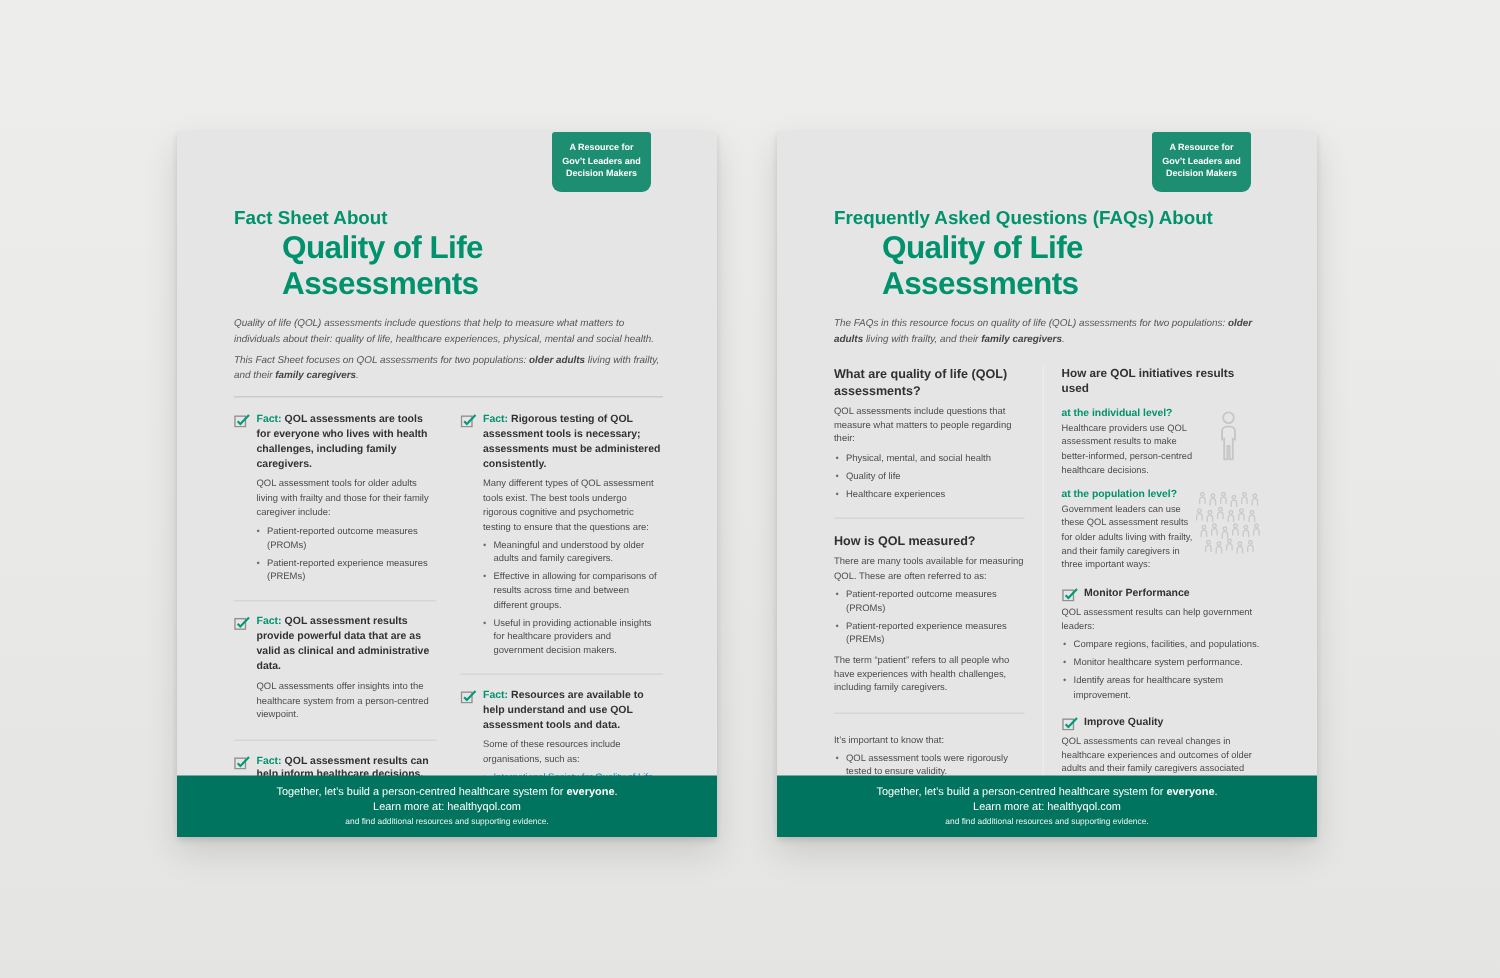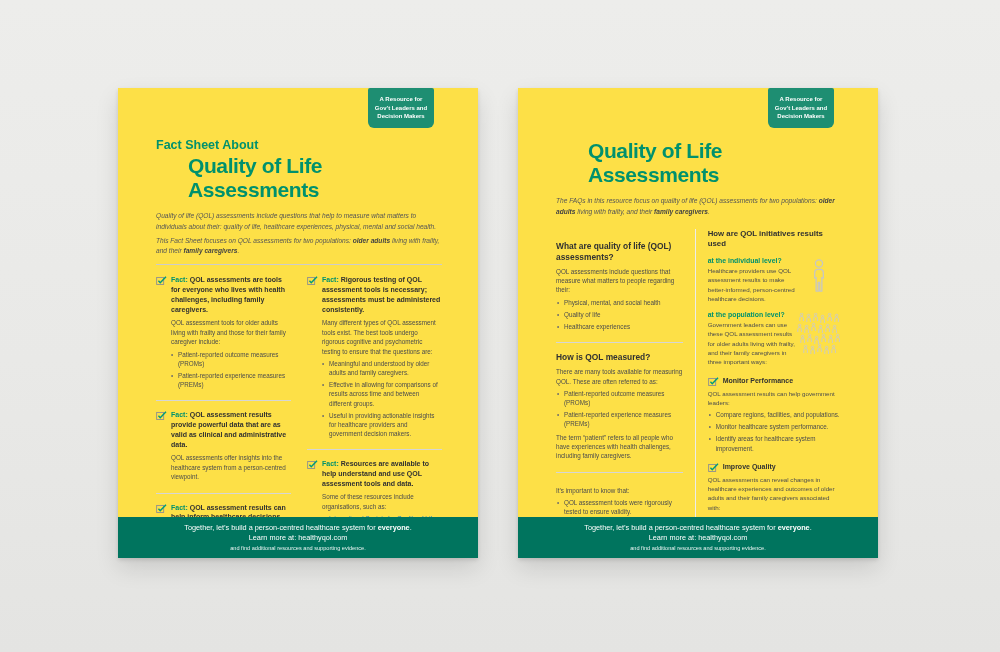--- a/index.html
+++ b/index.html
@@ -14,21 +14,21 @@
     --icon:#c6c6c6;
   }
   *{box-sizing:border-box;margin:0;padding:0;}
   html,body{width:1000px;height:652px;}
   body{
     font-family:"Liberation Sans", sans-serif;
     background:linear-gradient(180deg,#ededeb 0%,#e9e9e7 55%,#e4e4e2 100%);
     position:relative;overflow:hidden;
   }
   .page{
-    position:absolute;top:88px;width:360px;height:470px;background:#fde047;
+    position:absolute;top:88px;width:360px;height:470px;background:#e5e5e5;
     box-shadow:0 2px 4px rgba(0,0,0,.12),0 10px 22px rgba(0,0,0,.12);
     overflow:hidden;
   }
   .page-left{left:118px;}
   .page-right{left:518px;}
   .badge{
     position:absolute;top:0;right:44px;width:66px;
     background:var(--badge);color:#fff;
     border-radius:2px 2px 6px 6px;
     padding:7px 4px 7px;text-align:center;
@@ -55,21 +55,21 @@
   .fact-body{margin:4px 0 0 15px;font-size:6.3px;color:var(--body);line-height:1.5;}
   .bullets{list-style:none;margin:3px 0 0 15px;}
   .bullets li{position:relative;padding-left:7px;font-size:6.3px;color:var(--body);line-height:1.45;margin-top:3px;}
   .bullets li::before{content:"•";position:absolute;left:0;top:0;color:#6c6c6c;}
   .bullets b{color:#383838;}
   .link{color:var(--link);text-decoration:underline;cursor:pointer;}
   .link-suffix{color:var(--link);}
   .post{margin:5px 0 0 15px;font-size:6.3px;color:var(--body);line-height:1.5;}
   .post-link{color:var(--green);font-weight:400;cursor:pointer;display:inline-block;}
   
-  .cols-right .col-a{padding-right:12px;margin-top:12px;}
+  .cols-right .col-a{padding-right:12px;}
   .cols-right .col-b{border-left:1px solid #ececec;padding-left:12px;flex:1.06;}
   .qa{padding:9px 0 11px;}
   .qa:first-child{padding-top:0;}
   .qa+.qa{border-top:1px solid var(--rule);}
   .q-head{font-size:8.4px;font-weight:700;color:var(--ink);line-height:1.3;}
   .q-body{margin-top:4px;font-size:6.3px;color:var(--body);line-height:1.5;}
   .qa .bullets{margin-left:1px;}
   .usage-head{font-size:7.8px;font-weight:700;color:var(--ink);line-height:1.3;}
   .level{display:flex;margin-top:8px;}
   .level-text{flex:1;}
@@ -208,20 +208,21 @@
     <div class="f1"><span>Together, let’s build a person-centred healthcare system for </span><b>everyone</b><span>.</span></div>
     <div class="f2"><span>Learn more at: </span><a class="post-link" style="color:#fff">healthyqol.com</a></div>
     <div class="f3">and find additional resources and supporting evidence.</div>
   </div>
 </div>
 
 <div class="page page-right">
   <div class="badge">A Resource for Gov’t Leaders and Decision Makers</div>
 
   <div class="page-inner">
+    <div class="eyebrow">Frequently Asked Questions (FAQs) About</div>
     <div class="doc-title">Quality of Life Assessments</div>
 
     <div class="intro">
       <p><span>The FAQs in this resource focus on quality of life (QOL) assessments for two populations: </span><b>older adults</b><span> living with frailty, and their </span><b>family caregivers</b><span>.</span></p>
     </div>
 
     <div class="cols cols-right" style="margin-top:12px;">
 
       <div class="col col-a">
 

